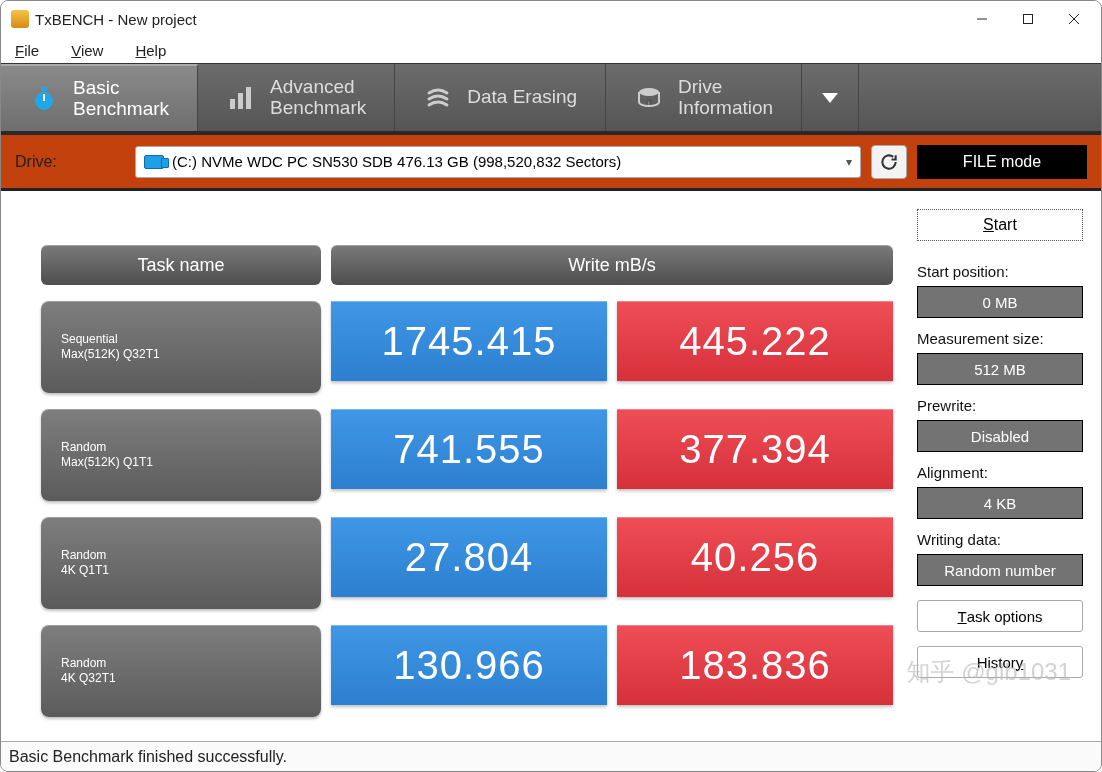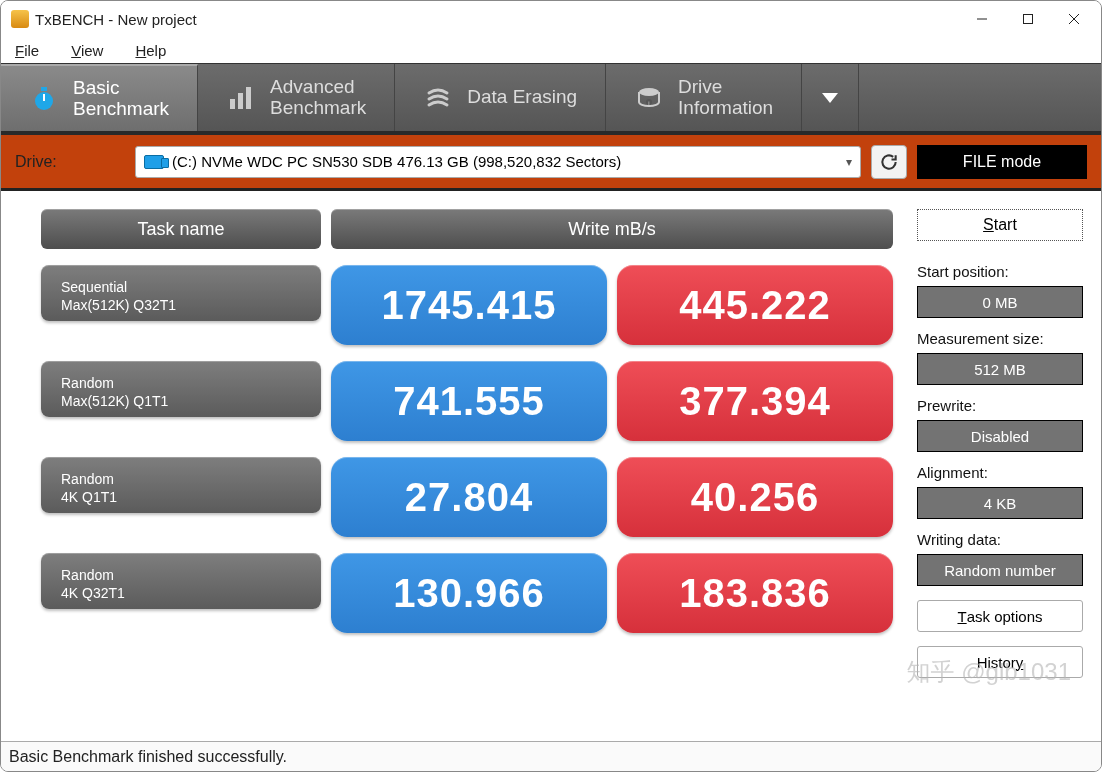--- a/index.html
+++ b/index.html
@@ -33,34 +33,34 @@
 .driveselect { flex: 1; height: 32px; border: 1px solid #aaa; border-radius: 3px; display: flex; align-items: center; padding: 0 8px; font-size: 15px; gap: 8px; background: #fff; }
 .driveselect .dicon { width:20px; height:14px; background:#1f9fe8; border:1px solid #0a6da3; border-radius:2px; position:relative; }
 .driveselect .dicon::after { content:""; position:absolute; right:-6px; top:2px; width:6px; height:8px; background:#1f9fe8; border:1px solid #0a6da3; border-radius:1px;}
 .driveselect .chev { margin-left:auto; color:#555; font-size:12px; }
 .refreshbtn { width:36px; height:34px; border:1px solid #aaa; border-radius:4px; background:#f3f3f3; display:flex; align-items:center; justify-content:center; }
 .refreshbtn svg { width:20px; height:20px; stroke:#333; stroke-width:2.5; fill:none; }
 .filemode { width:170px; height:34px; background:#000; color:#fff; font-size:16px; display:flex; align-items:center; justify-content:center; border:1px solid #000; }
 
 
 .main { flex:1; display:flex; background:#fff; overflow:hidden; }
-.left { flex:1; padding: 18px 18px 8px 40px; display:flex; flex-direction:column; gap:16px; }
+.left { flex:1; padding: 18px 18px 8px 40px; display:flex; flex-direction:column; gap:16px;margin-top:36px; }
 .right { width:190px; padding: 18px 18px 8px 6px; display:flex; flex-direction:column; gap:6px; font-size:15px; }
 
 
 .theadrow { display:flex; gap:10px; }
 .th { height:40px; background:linear-gradient(#7a7a7a,#4e4e4e); color:#fff; font-size:18px; display:flex; align-items:center; justify-content:center; border-radius:6px; box-shadow: inset 0 1px 0 rgba(255,255,255,0.3); }
 .th.name { width:280px; }
 .th.read { flex:1; }
 .th.write { flex:1; }
 
 
 .row { display:flex; gap:10px; }
-.taskcell { width:280px; height:56px; background:linear-gradient(#7e7e7e,#5b5b5b); color:#fff; border-radius:8px; padding:14px 20px; display:flex; flex-direction:column; justify-content:flex-start; font-size:14px; line-height:1.25; box-shadow: inset 0 1px 0 rgba(255,255,255,0.25), 0 2px 3px rgba(0,0,0,0.25);}
-.valcell { flex:1; height:80px; border-radius:16px; display:flex; align-items:center; justify-content:center; color:#fff; font-size:40px; font-weight:700; letter-spacing:1px; box-shadow: inset 0 1px 0 rgba(255,255,255,0.3), 0 2px 3px rgba(0,0,0,0.25);}
+.taskcell { width:280px; height:92px; background:linear-gradient(#7e7e7e,#5b5b5b); color:#fff; border-radius:8px; padding:14px 20px; display:flex; flex-direction:column; justify-content:center; font-size:12px; line-height:1.25; box-shadow: inset 0 1px 0 rgba(255,255,255,0.25), 0 2px 3px rgba(0,0,0,0.25);}
+.valcell { flex:1; height:80px; border-radius:0; display:flex; align-items:center; justify-content:center; color:#fff; font-size:40px; font-weight:400; letter-spacing:1px; box-shadow: inset 0 1px 0 rgba(255,255,255,0.3), 0 2px 3px rgba(0,0,0,0.25);}
 .valcell.read { background:linear-gradient(#3f97e6,#2d7fd0); }
 .valcell.write { background:linear-gradient(#ef4e57,#d6303b); }
 
 
 .startbtn { height:32px; border:1px dotted #555; background:#fff; display:flex; align-items:center; justify-content:center; font-size:16px; margin-bottom:10px; }
 .rlabel { font-size:15px; color:#111; margin-top:6px; }
 .rval { height:32px; background:#737373; color:#fff; border:1px solid #000; display:flex; align-items:center; justify-content:center; font-size:15px; }
 .rbtn { height:32px; background:#fff; border:1px solid #aaa; border-radius:3px; display:flex; align-items:center; justify-content:center; font-size:15px; margin-top:8px;}
 .rbtn u { text-decoration: underline; }
 

